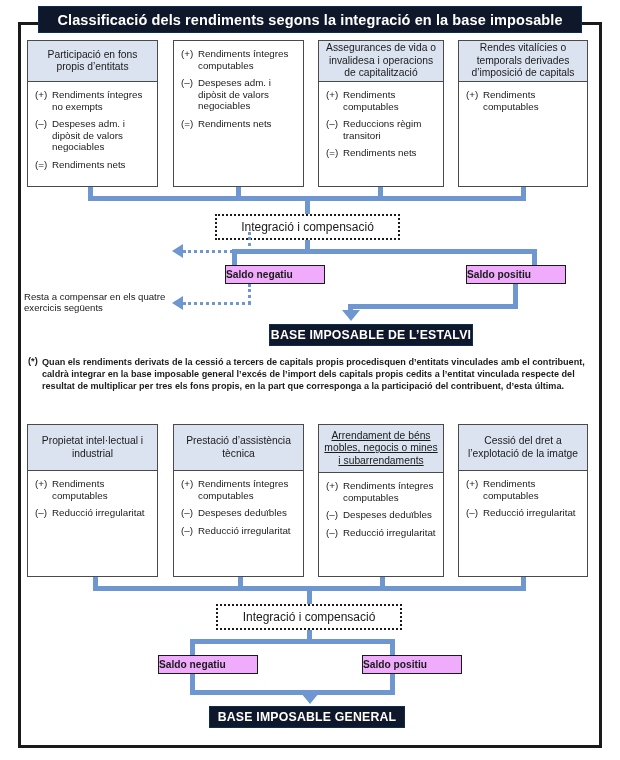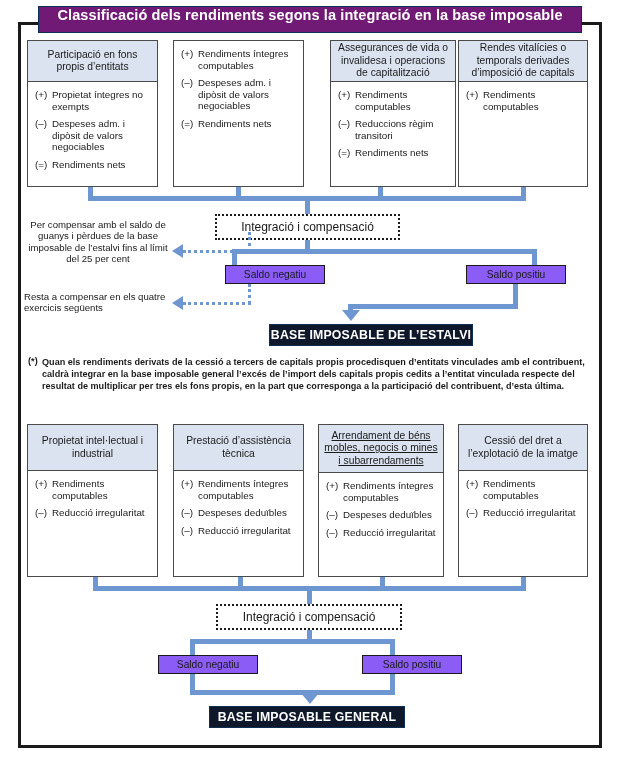--- a/index.html
+++ b/index.html
@@ -15,22 +15,22 @@
   
   .frame-left{position:absolute;left:18px;top:22px;width:3px;height:726px;background:#1a1a1a;}
   .frame-right{position:absolute;left:599px;top:22px;width:3px;height:726px;background:#1a1a1a;}
   .frame-bottom{position:absolute;left:18px;top:745px;width:584px;height:3px;background:#1a1a1a;}
   .frame-tl{position:absolute;left:18px;top:22px;width:22px;height:3px;background:#1a1a1a;}
   .frame-tr{position:absolute;left:580px;top:22px;width:22px;height:3px;background:#1a1a1a;}
 
   
   .title-banner{
     position:absolute;left:38px;top:6px;width:544px;height:27px;
-    background:#701a75;border:1.5px solid #0c2e52;
-    display:flex;align-items:flex-start;justify-content:center;
+    background:#0f172a;border:1.5px solid #0c2e52;
+    display:flex;align-items:center;justify-content:center;
     box-sizing:border-box;
   }
   .title-banner span{
     color:#ffffff;font-size:14.5px;font-weight:bold;letter-spacing:.1px;
     white-space:nowrap;
   }
 
   
   .cbox{position:absolute;box-sizing:border-box;border:1px solid #4a4a4a;background:#ffffff;}
   .cbox-head{
@@ -61,22 +61,22 @@
   .dotbox{
     position:absolute;box-sizing:border-box;
     border:2px dotted #1a1a1a;background:#ffffff;
     display:flex;align-items:center;justify-content:center;
   }
   .dotbox span{font-size:12px;color:#1a1a1a;}
 
   
   .saldo{
     position:absolute;box-sizing:border-box;
-    border:1px solid #1a1a1a;background:#8b5cf6;
-    display:flex;align-items:center;justify-content:center;
+    border:1px solid #1a1a1a;background:#f0abfc;
+    display:flex;align-items:center;font-weight:bold;
   }
   .saldo span{font-size:10.2px;color:#1a1a1a;}
 
   
   .bibanner{
     position:absolute;box-sizing:border-box;
     background:#0f172a;border:1.5px solid #0c2e52;
     display:flex;align-items:center;justify-content:center;
   }
   .bibanner span{color:#fff;font-size:12.3px;font-weight:bold;letter-spacing:.2px;white-space:nowrap;}
@@ -119,21 +119,21 @@
     <span>Classificació dels rendiments segons la integració en la base imposable</span>
   </div>
 
   <div class="cbox" style="left:27px;top:40px;width:131px;height:147px;">
     <div class="cbox-head" style="height:41px;">
       <span>Participació en fons propis d’entitats</span>
     </div>
     <div class="cbox-body">
       <div class="litem">
         <div class="lsign">(+)</div>
-        <div class="ltext">Propietat íntegres no exempts</div>
+        <div class="ltext">Rendiments íntegres no exempts</div>
       </div>
       <div class="litem">
         <div class="lsign">(–)</div>
         <div class="ltext">Despeses adm. i dipòsit de valors negociables</div>
       </div>
       <div class="litem">
         <div class="lsign">(=)</div>
         <div class="ltext">Rendiments nets</div>
       </div>
     </div>
@@ -149,21 +149,21 @@
         <div class="lsign">(–)</div>
         <div class="ltext">Despeses adm. i dipòsit de valors negociables</div>
       </div>
       <div class="litem">
         <div class="lsign">(=)</div>
         <div class="ltext">Rendiments nets</div>
       </div>
     </div>
   </div>
 
-  <div class="cbox" style="left:318px;top:40px;width:126px;height:147px;margin-left:12px;">
+  <div class="cbox" style="left:318px;top:40px;width:126px;height:147px;">
     <div class="cbox-head" style="height:41px;">
       <span>Assegurances de vida o invalidesa i operacions de capitalització</span>
     </div>
     <div class="cbox-body">
       <div class="litem">
         <div class="lsign">(+)</div>
         <div class="ltext">Rendiments computables</div>
       </div>
       <div class="litem">
         <div class="lsign">(–)</div>
@@ -221,21 +221,20 @@
   </div>
 
   <div class="dashv" style="left:248px;top:232px;height:20px;"></div>
   <div class="dashh" style="left:183px;top:250px;width:68px;"></div>
   <div class="arrow-left" style="left:172px;top:244px;"></div>
 
   <div class="dashv" style="left:248px;top:284px;height:20px;"></div>
   <div class="dashh" style="left:183px;top:302px;width:68px;"></div>
   <div class="arrow-left" style="left:172px;top:296px;"></div>
 
-  <div class="note center" style="left:24px;top:219px;width:148px;">Per compensar amb el saldo de guanys i pèrdues de la base imposable de l’estalvi fins al límit del 25 per cent</div>
   <div class="note" style="left:24px;top:291px;width:150px;">Resta a compensar en els quatre exercicis següents</div>
 
   <div class="footnote">
     <span class="fn-mark">(*)</span>
     <div class="fn-text">Quan els rendiments derivats de la cessió a tercers de capitals propis procedisquen d’entitats vinculades amb el contribuent, caldrà integrar en la base imposable general l’excés de l’import dels capitals propis cedits a l’entitat vinculada respecte del resultat de multiplicar per tres els fons propis, en la part que corresponga a la participació del contribuent, d’esta última.</div>
   </div>
 
   <div class="cbox" style="left:27px;top:424px;width:131px;height:153px;">
     <div class="cbox-head" style="height:46px;">
       <span>Propietat intel·lectual i industrial</span>

